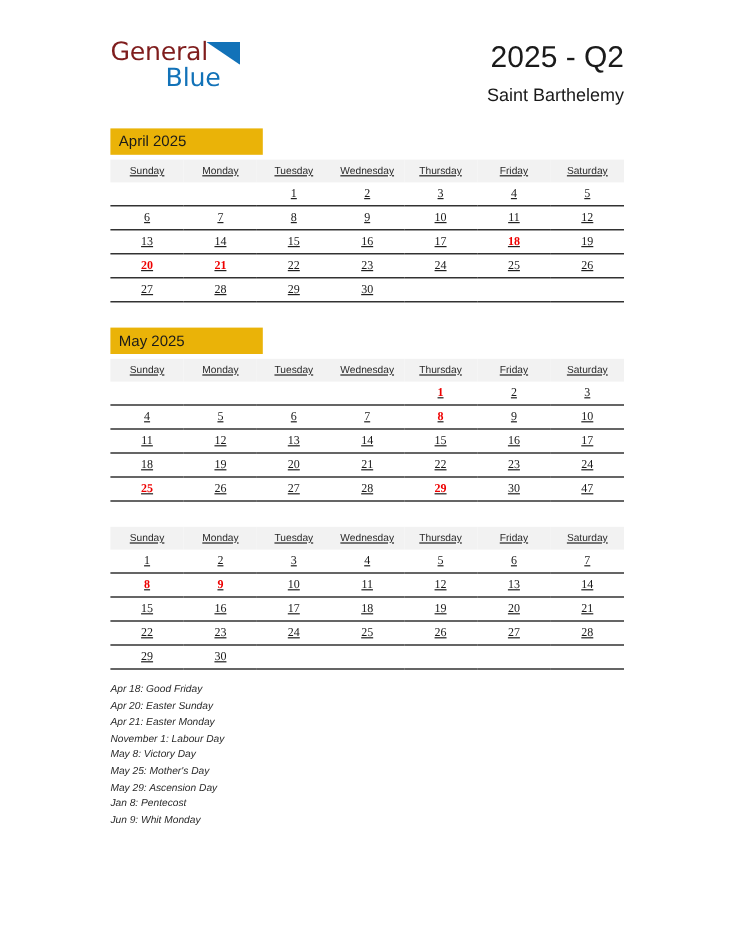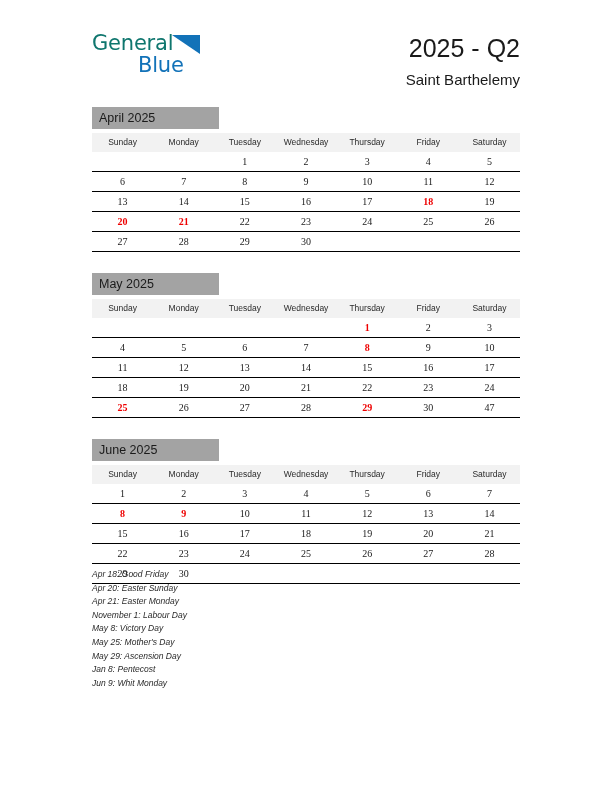--- a/index.html
+++ b/index.html
@@ -31,21 +31,21 @@
     line-height: 1;
     user-select: none;
   }
   .brand-row1 {
     display: flex;
     align-items: flex-start;
   }
   .brand-general {
     font-size: 21px;
     font-weight: 400;
-    color: #0f766e;
+    color: #7f1d1d;
     letter-spacing: -0.2px;
     font-family: "DejaVu Sans", sans-serif;
   }
   .brand-triangle {
     width: 28px;
     height: 19px;
     margin-left: -1px;
     margin-top: 2px;
   }
   .brand-blue {
@@ -85,33 +85,34 @@
     position: absolute;
     left: 92px;
     top: 107px;
     width: 428px;
   }
   .month-block {
     margin-bottom: 21px;
   }
   .month-title {
     display: inline-block;
-    background: #a3a3a3;
+    background: #eab308;
     font-size: 12.5px;
     color: #1a1a1a;
     padding: 4px 8px 4px 7px;
     width: 112px;
     box-sizing: content-box;
     line-height: 14px;
   }
   table.cal {
     border-collapse: collapse;
     width: 428px;
     table-layout: fixed;
     margin-top: 4px;
+    text-decoration: underline;
   }
   table.cal th {
     background: #f2f2f2;
     font-size: 8.5px;
     font-weight: 400;
     color: #2a2a2a;
     text-align: center;
     padding: 4px 0 5px 0;
     border: none;
     font-family: "Liberation Sans", sans-serif;
@@ -291,21 +292,21 @@
             <td class="holiday">25</td>
             <td class="">26</td>
             <td class="">27</td>
             <td class="">28</td>
             <td class="holiday">29</td>
             <td class="">30</td>
             <td class="">47</td>
           </tr>
         </tbody>
       </table></div>
-    <div class="month-block"><div class="month-title">June 2025</div><table class="cal">
+    <div class="month-block"><table class="cal">
         <thead>
           <tr>
             <th>Sunday</th>
             <th>Monday</th>
             <th>Tuesday</th>
             <th>Wednesday</th>
             <th>Thursday</th>
             <th>Friday</th>
             <th>Saturday</th>
           </tr>

